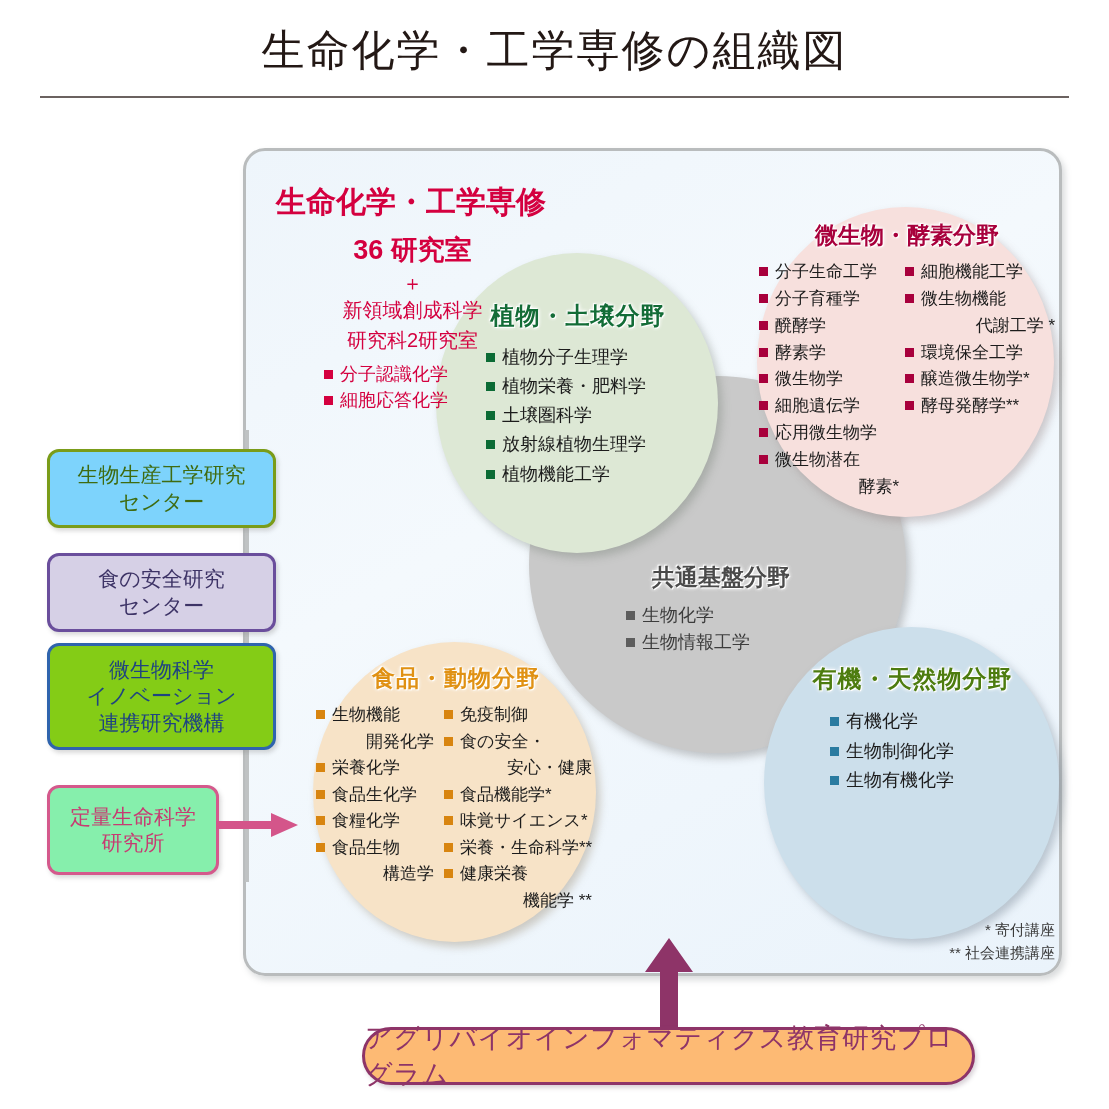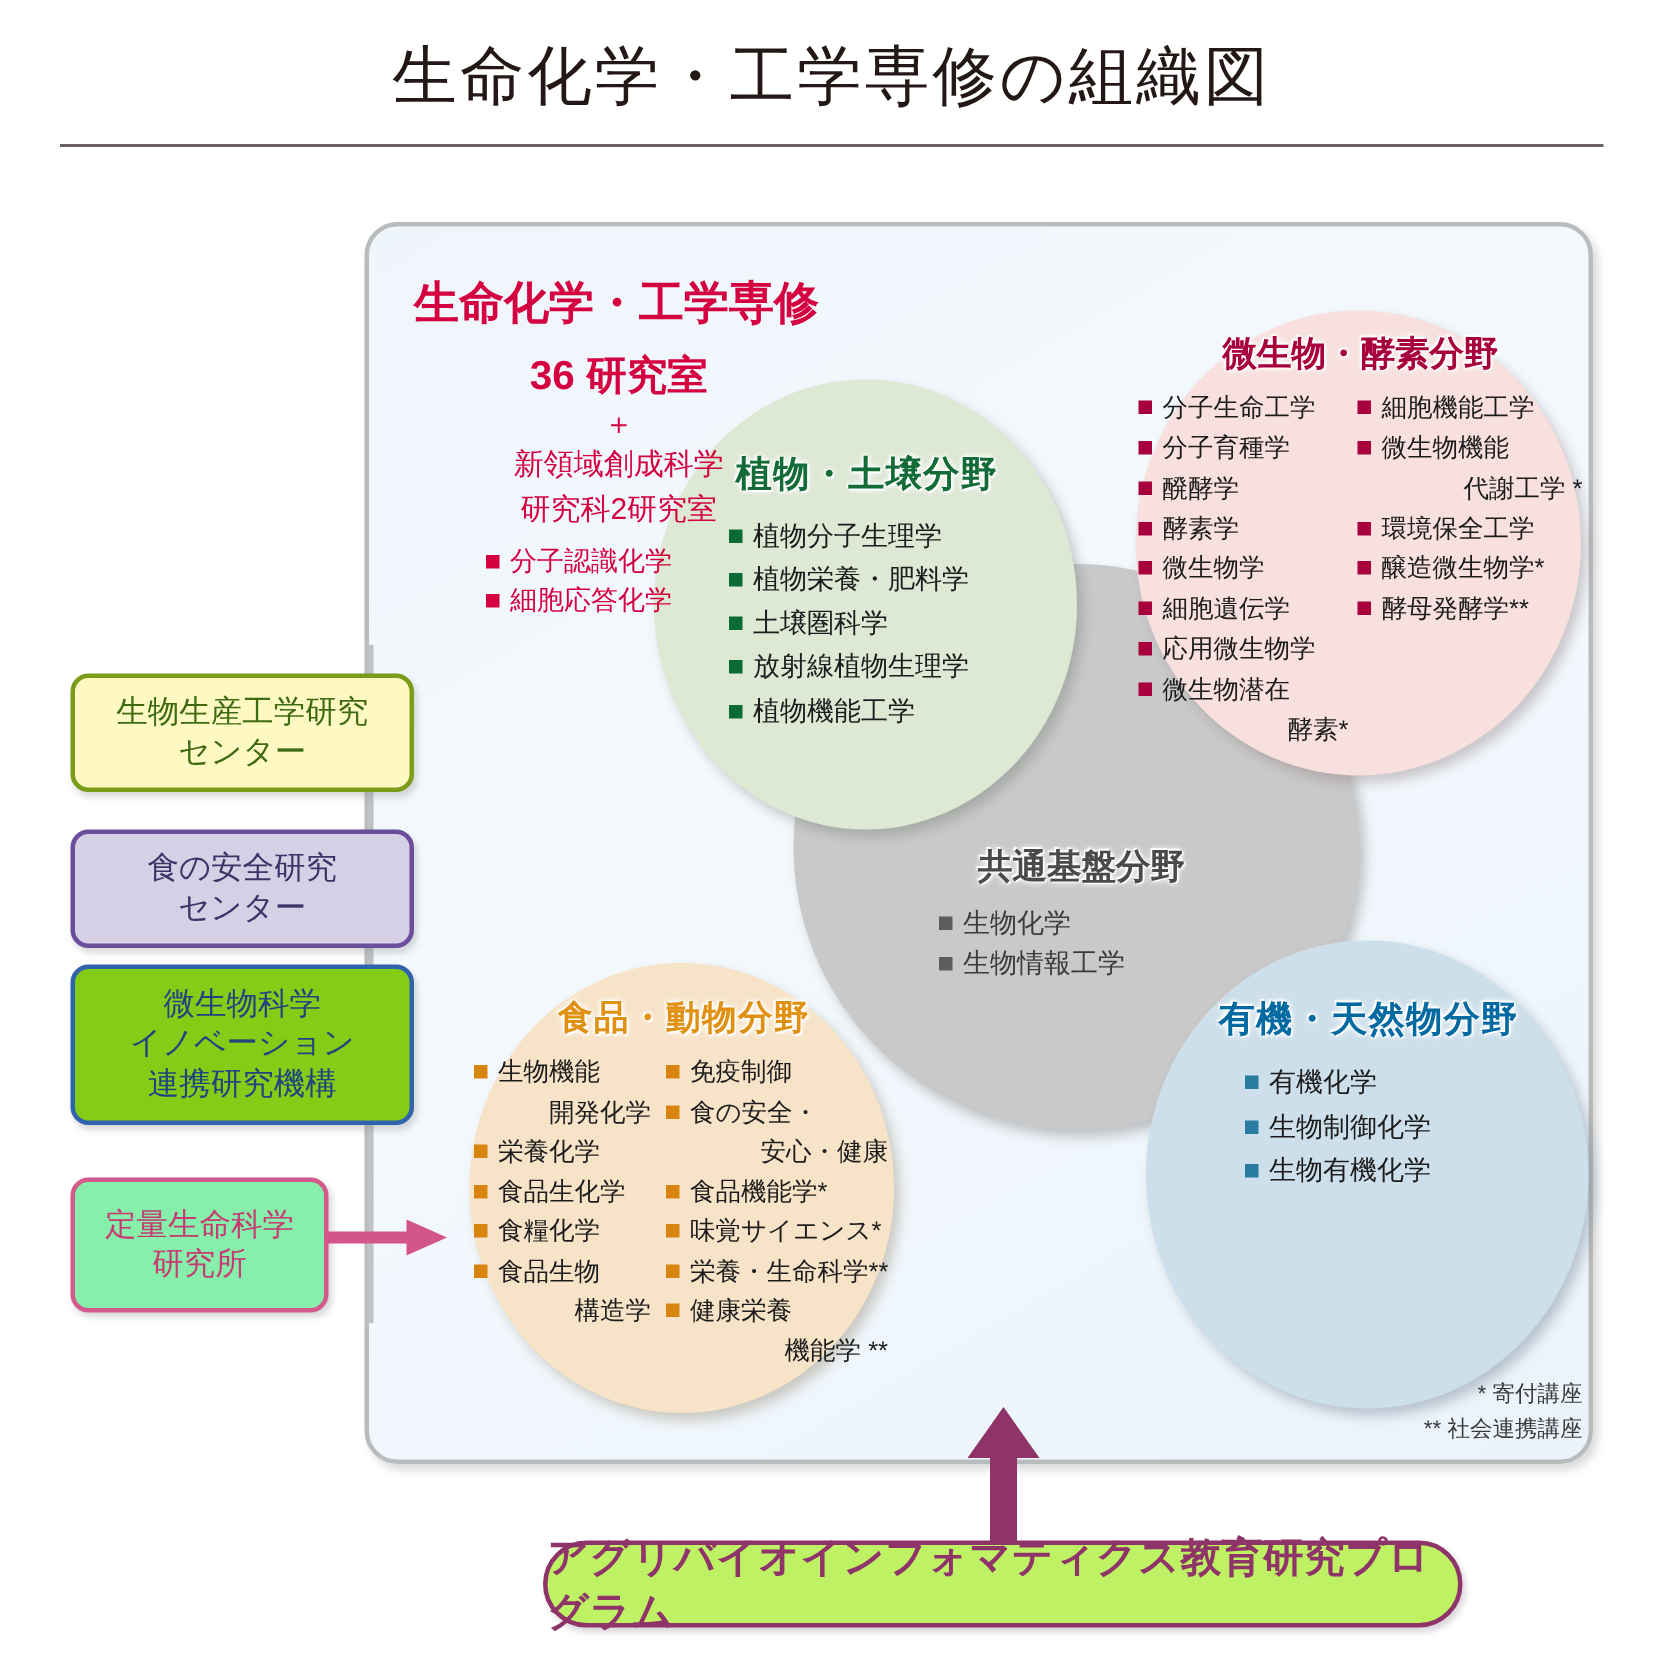--- a/index.html
+++ b/index.html
@@ -236,21 +236,21 @@
   }
   #organic-text {
     position: absolute;
     left: 770px;
     top: 663px;
     width: 285px;
     z-index: 6;
   }
   #organic-text .circle-title {
     font-size: 24px;
-    color: #0369a1;
+    color: #4d7c0f;
     letter-spacing: 1px;
     margin-bottom: 12px;
   }
   #organic-text .li {
     font-size: 18px;
     color: #1c1c1c;
     line-height: 1.65;
     padding-left: 60px;
     white-space: nowrap;
   }
@@ -313,21 +313,21 @@
     z-index: 8;
     display: flex;
     align-items: center;
     justify-content: center;
     font-size: 21px;
     line-height: 1.26;
     box-shadow: 2px 3px 4px rgba(130,130,130,0.30);
   }
   #side-box-0 {
     left: 47px; top: 449px; width: 229px; height: 79px;
-    background: #fef9c3; border-color: #7a9c19; color: #3f6b10;
+    background: #7dd3fc; border-color: #7a9c19; color: #3f6b10;
   }
   #side-box-1 {
     left: 47px; top: 553px; width: 229px; height: 79px;
     background: #d6d0e6; border-color: #6a4e9c; color: #3d3366;
   }
   #side-box-2 {
     left: 47px; top: 643px; width: 229px; height: 107px;
     background: #84cc16; border-color: #2f64ad; color: #1f4480;
   }
   #side-box-3 {
@@ -371,27 +371,27 @@
     z-index: 4;
   }
   #bottom-banner {
     position: absolute;
     left: 362px;
     top: 1027px;
     width: 613px;
     height: 58px;
     border: 3px solid #8e3468;
     border-radius: 29px;
-    background: #bef264;
+    background: #fdba74;
     box-sizing: border-box;
     display: flex;
     align-items: center;
     justify-content: center;
     font-size: 27px;
-    font-weight: 700;
+    font-weight: 400;
     color: #8e3468;
     z-index: 10;
     box-shadow: 2px 3px 4px rgba(130,110,125,0.30);
     letter-spacing: 0.5px;
   }
 </style>
 </head>
 <body>
 
 <div id="page-title">生命化学・工学専修の組織図</div>

